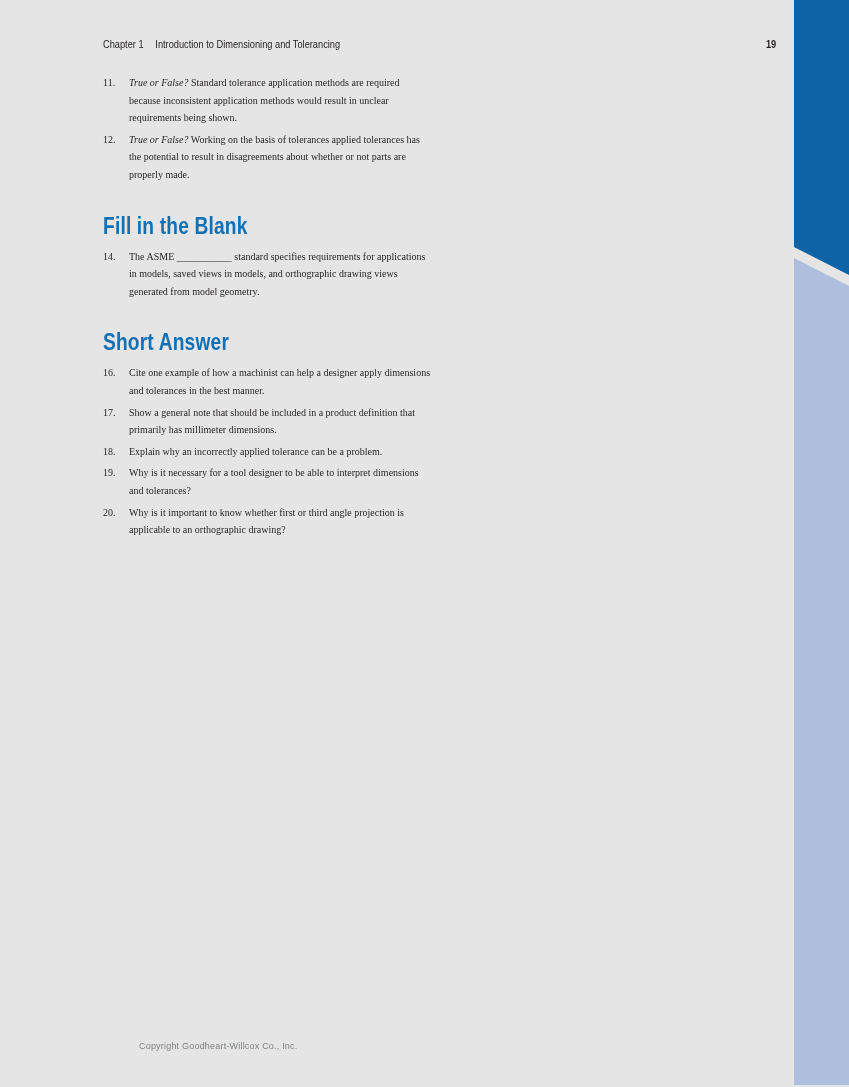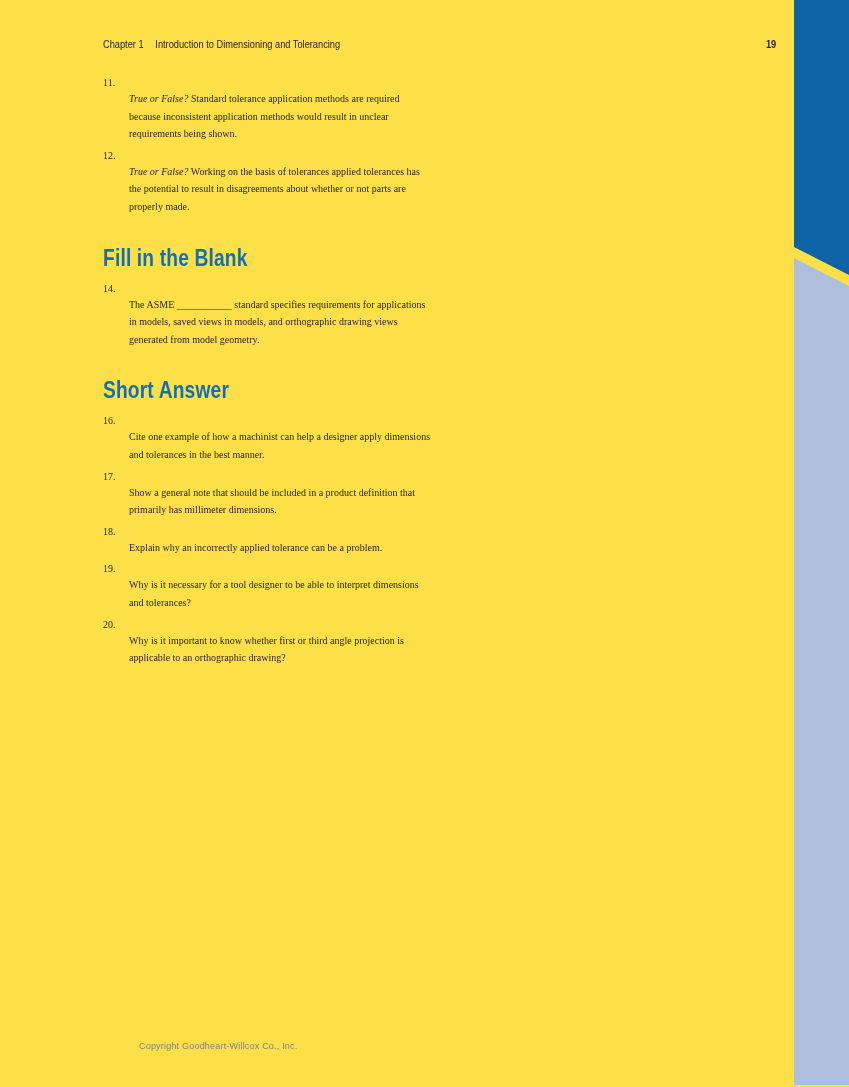--- a/index.html
+++ b/index.html
@@ -1,20 +1,20 @@
 <!DOCTYPE html>
 <html><head>
 <meta charset="utf-8">
 <style>
   html, body { margin: 0; padding: 0; background: #ffffff; }
   .page {
     position: relative;
     width: 849px;
     height: 1087px;
-    background: #fde047;
+    background: #e5e5e5;
     overflow: hidden;
     font-family: "Liberation Serif", serif;
     color: #231f20;
   }
 
   
   .band {
     position: absolute;
     left: 794px;
     top: 0;
@@ -71,21 +71,21 @@
   .question {
     display: flex;
     margin-bottom: 4px;
     font-size: 10px;
     line-height: 17.6px;
   }
   .qnum {
     flex: 0 0 26px;
     width: 26px;
   }
-  .qtext { width: 302px; margin-top: 16px; }
+  .qtext { width: 302px; }
   .qtext em { font-style: italic; }
 
   h2.blue-head {
     margin: 29px 0 9px 0;
     font-family: "Liberation Sans", sans-serif;
     font-weight: bold;
     font-size: 24px;
     line-height: 26px;
     color: #1170b5;
   }

